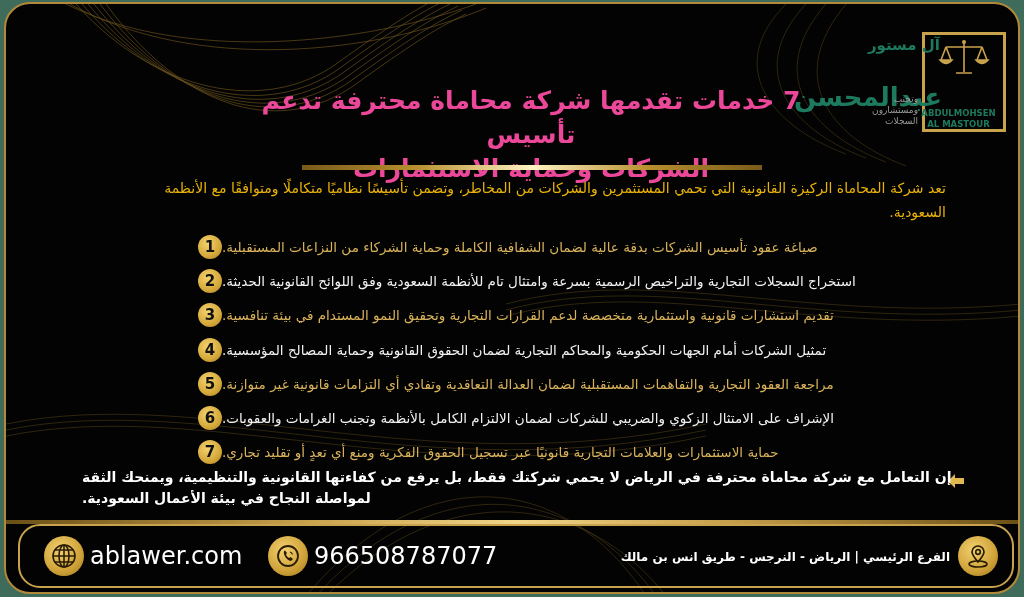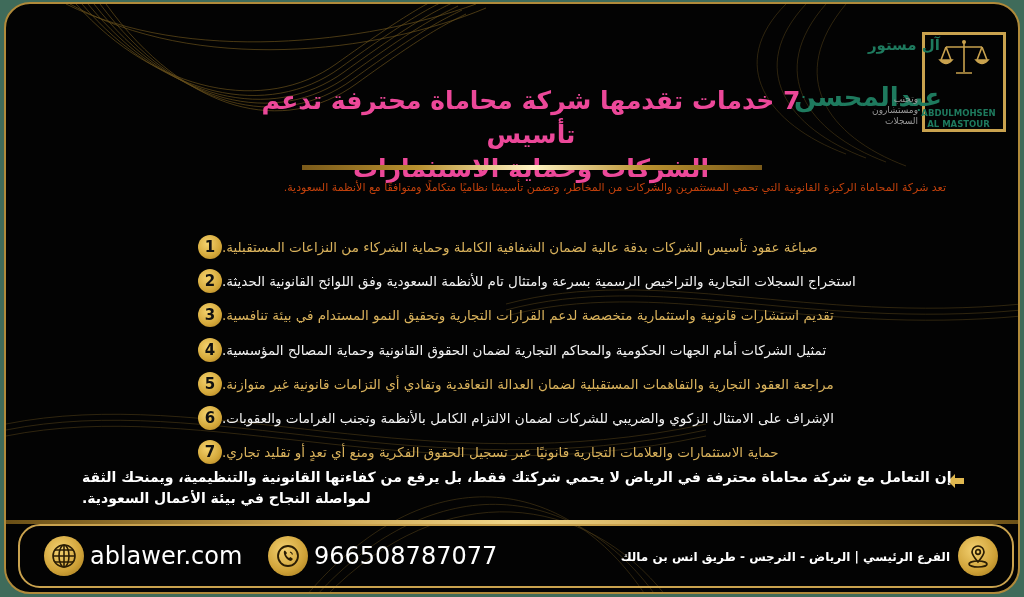--- a/index.html
+++ b/index.html
@@ -51,21 +51,21 @@
       text-align: center; direction: rtl;
     }
     .divider {
       position: absolute; left: 296px; top: 161px; width: 460px; height: 5px;
       background: linear-gradient(90deg, #7a5a1a 0%, #b8902f 25%, #fff3c4 50%, #b8902f 75%, #7a5a1a 100%);
     }
 
     
     .intro {
       position: absolute; left: 150px; top: 172px; width: 790px;
-      color: #c2410c; font-size: 11px; line-height: 24px; direction: rtl; text-align: right;
+      color: #eab308; font-size: 14px; line-height: 24px; direction: rtl; text-align: right;
     }
 
     
     .list { position: absolute; right: 50px; top: 226px; width: 780px; }
     .item {
       display: flex; flex-direction: row-reverse; align-items: center;
       height: 34.2px; direction: rtl;
     }
     .num {
       flex: 0 0 auto; width: 24px; height: 24px; border-radius: 50%;

